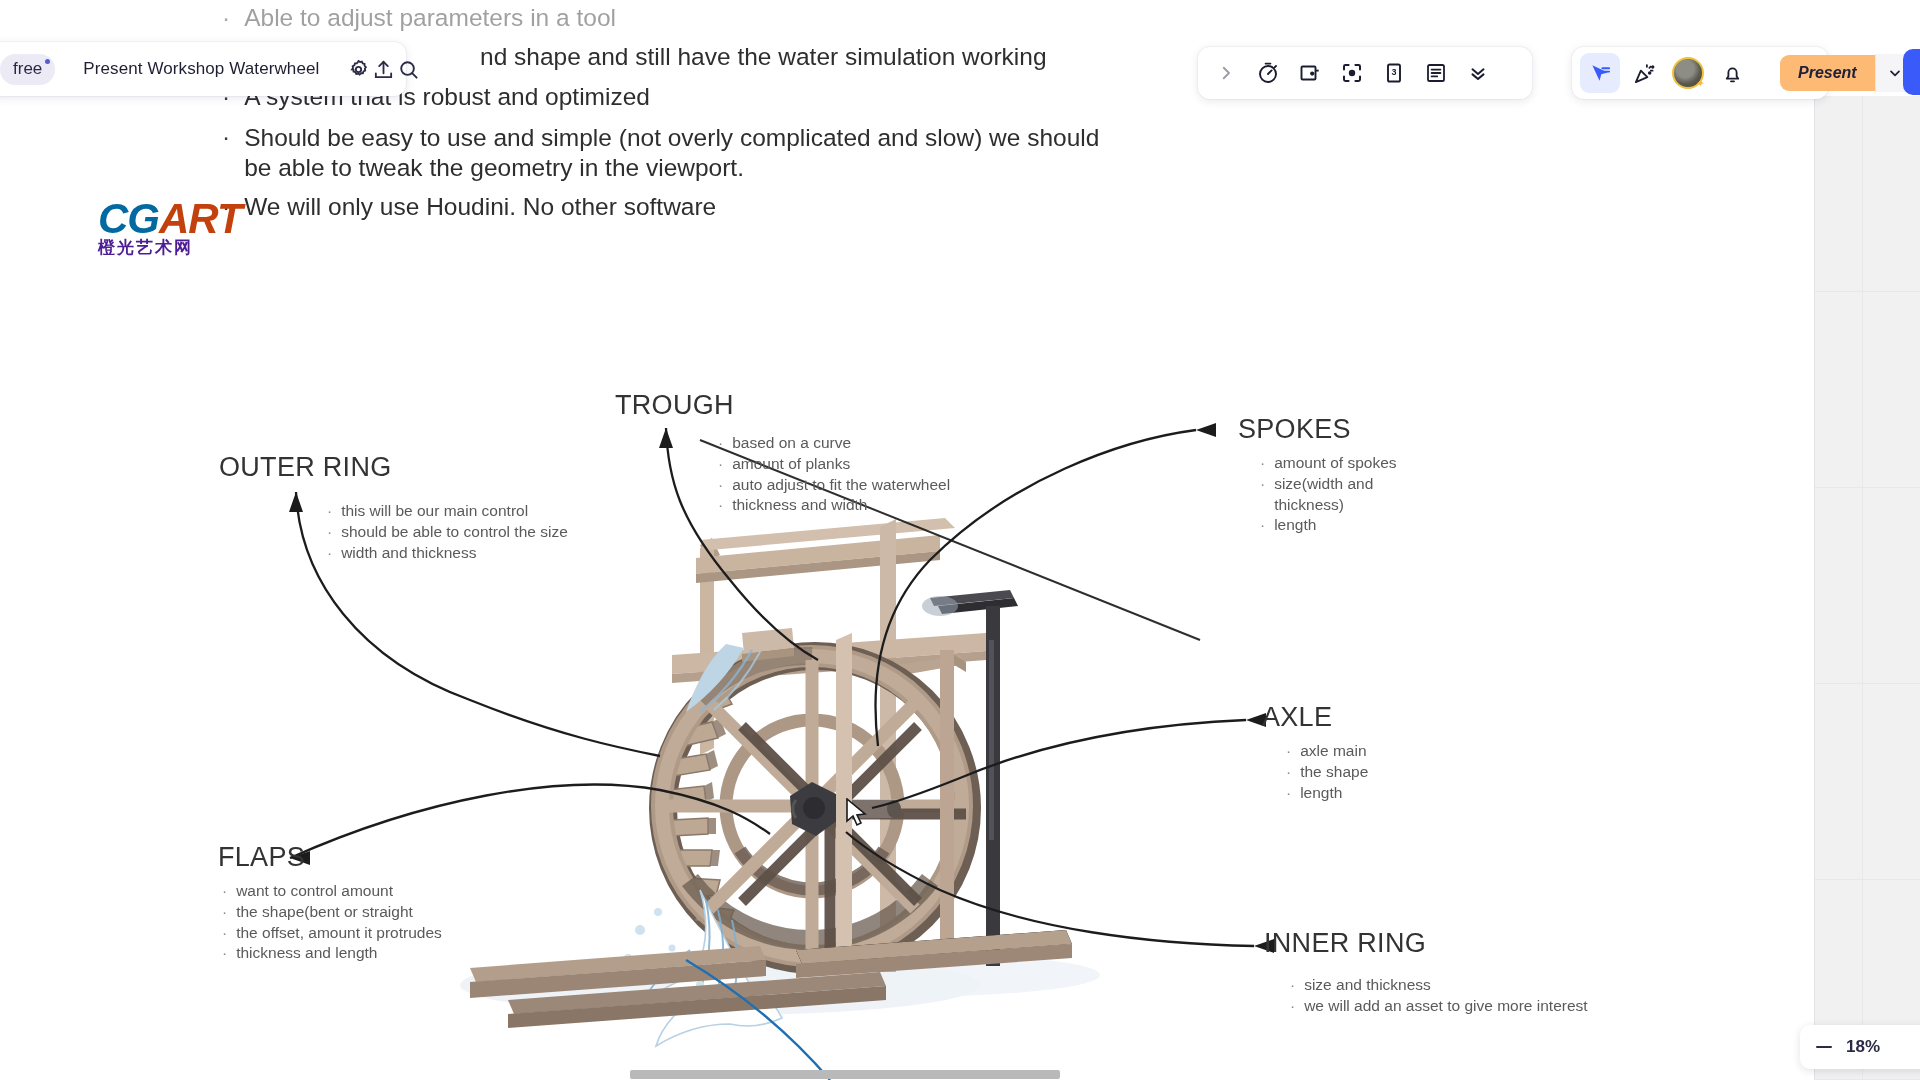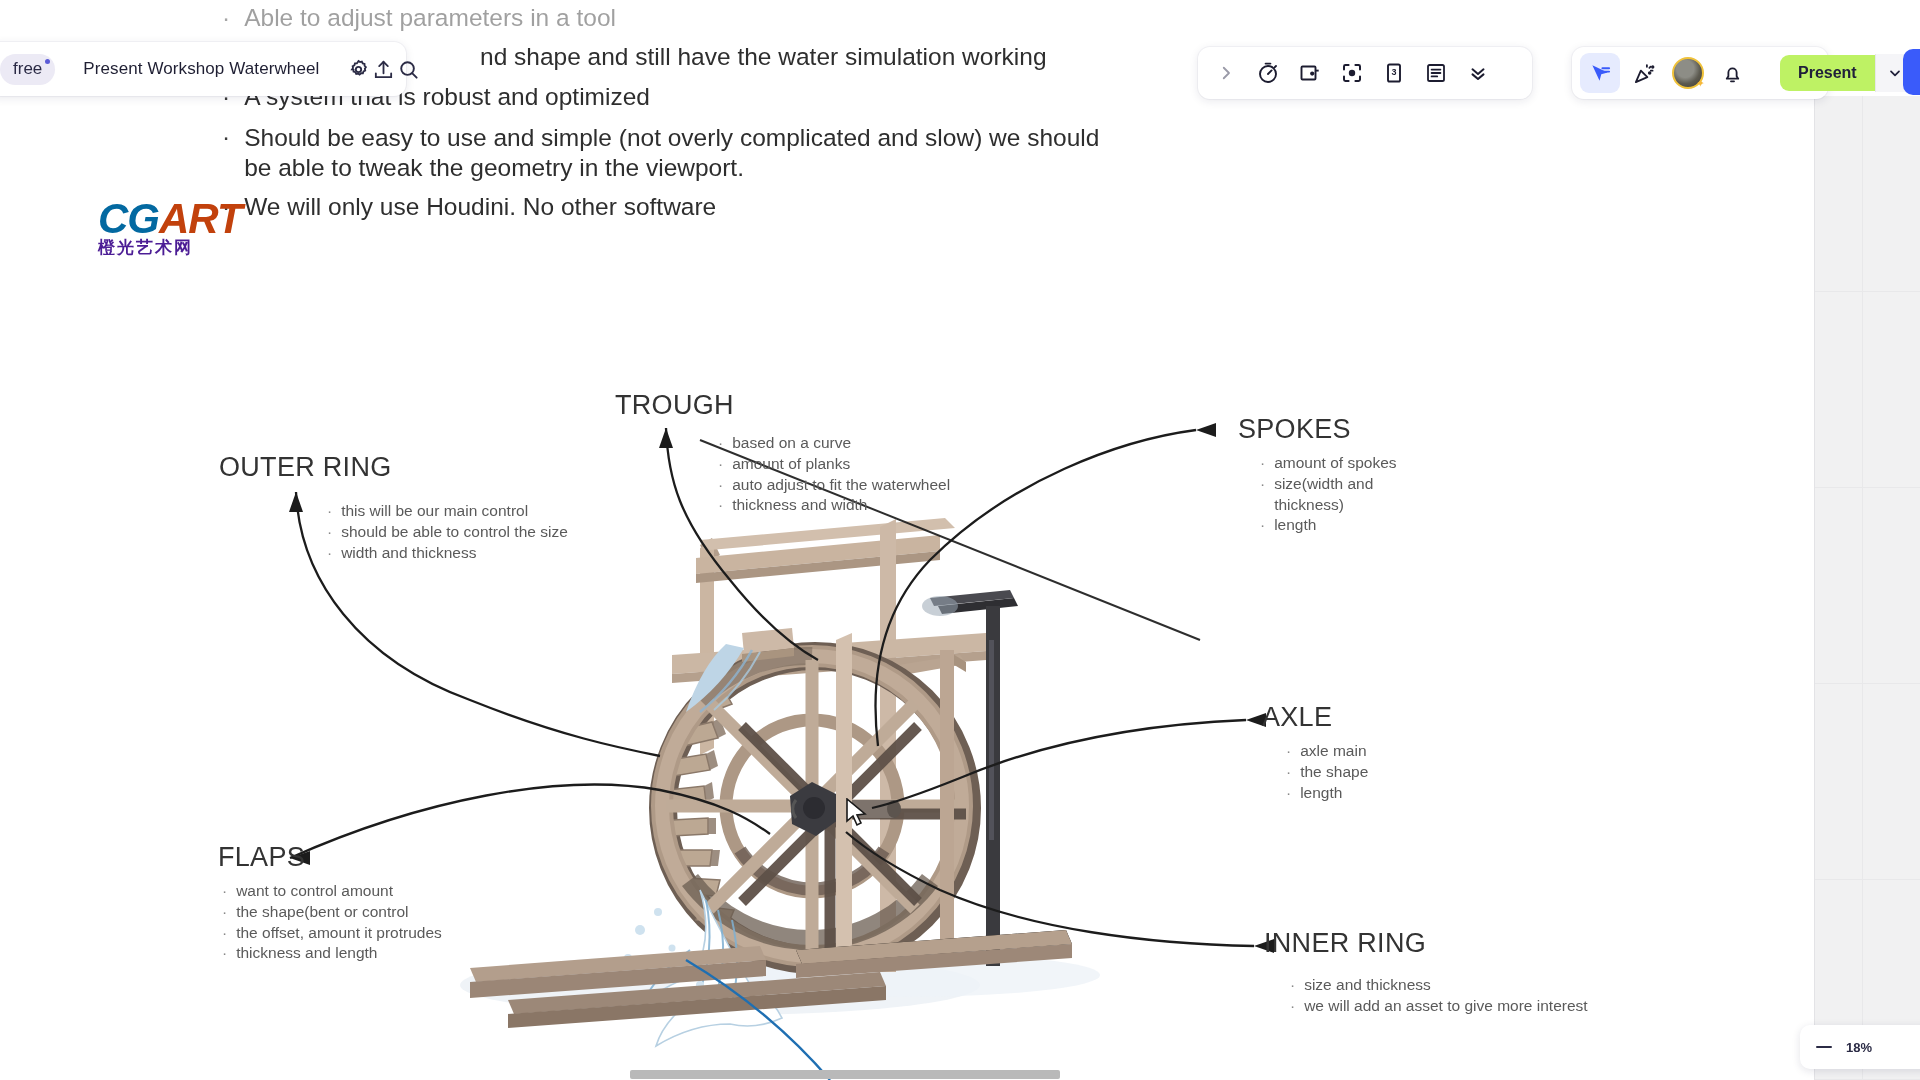--- a/index.html
+++ b/index.html
@@ -64,23 +64,23 @@
     background:#fff; border-radius:12px;
     box-shadow:0 2px 10px rgba(26,26,64,.10), 0 0 0 1px rgba(26,26,64,.04);
     display:flex; align-items:center; gap:4px; padding:0 8px;
     z-index:40;
   }
   .present-group {
     position:absolute; top:47px; left:1780px; height:52px;
     display:flex; align-items:center; z-index:41;
   }
   .present-btn {
-    background:#bef264; color:#20203a; font-size:16px; font-weight:bold;
+    background:#fdba74; color:#20203a; font-size:16px; font-weight:bold;
     padding:9px 18px; border-radius:9px 0 0 9px; cursor:pointer;
-    border:none; font-family:"Liberation Sans", sans-serif;
+    border:none; font-family:"Liberation Sans", sans-serif;font-style:italic;
   }
   .present-caret {
     background:#f5f5f8; width:40px; height:38px; border-radius:0 9px 9px 0;
     display:flex; align-items:center; justify-content:center; cursor:pointer;
     border-left:1px solid #e6e6ec;
   }
   .blue-btn {
     position:absolute; top:49px; left:1903px; width:48px; height:46px;
     background:#3a5bfa; border-radius:10px; z-index:42;
     display:flex; align-items:center; justify-content:center;
@@ -98,21 +98,21 @@
   .avatar .spark { position:absolute; right:-3px; bottom:-3px; font-size:11px; color:#f6b93b; }
 
   
   .zoom-widget {
     position:absolute; left:1800px; top:1025px; height:44px; width:150px;
     background:#fff; border-radius:10px;
     box-shadow:0 2px 8px rgba(26,26,64,.12);
     display:flex; align-items:center; gap:14px; padding:0 16px; z-index:40;
   }
   .zoom-minus { width:16px; height:2px; background:#2b2b45; border-radius:1px; cursor:pointer; }
-  .zoom-val { font-size:13px; font-weight:bold; color:#2b2b45; }
+  .zoom-val { font-size:17px; font-weight:bold; color:#2b2b45; }
 
   
   .slide-bullets {
     position:absolute; left:222px; top:18px; width:900px;
     font-size:24.5px; color:#2e2e2e; line-height:1.14;
     font-family:"Liberation Sans", sans-serif;
   }
   .slide-bullets .bl { display:flex; gap:14px; margin-bottom:9px; }
   .slide-bullets .bl .bd { flex:0 0 auto; color:#3a3a3a; }
 
@@ -419,21 +419,21 @@
 
     <div class="anno" style="left:218px; top:842px;">
       <div class="head">FLAPS</div>
       <ul style="margin-left:4px;margin-top:8px;">
         <li>
             <span class="b">·</span>
             <span>want to control amount</span>
           </li>
         <li>
             <span class="b">·</span>
-            <span>the shape(bent or control</span>
+            <span>the shape(bent or straight</span>
           </li>
         <li>
             <span class="b">·</span>
             <span>the offset, amount it protrudes</span>
           </li>
         <li>
             <span class="b">·</span>
             <span>thickness and length</span>
           </li>
       </ul>

